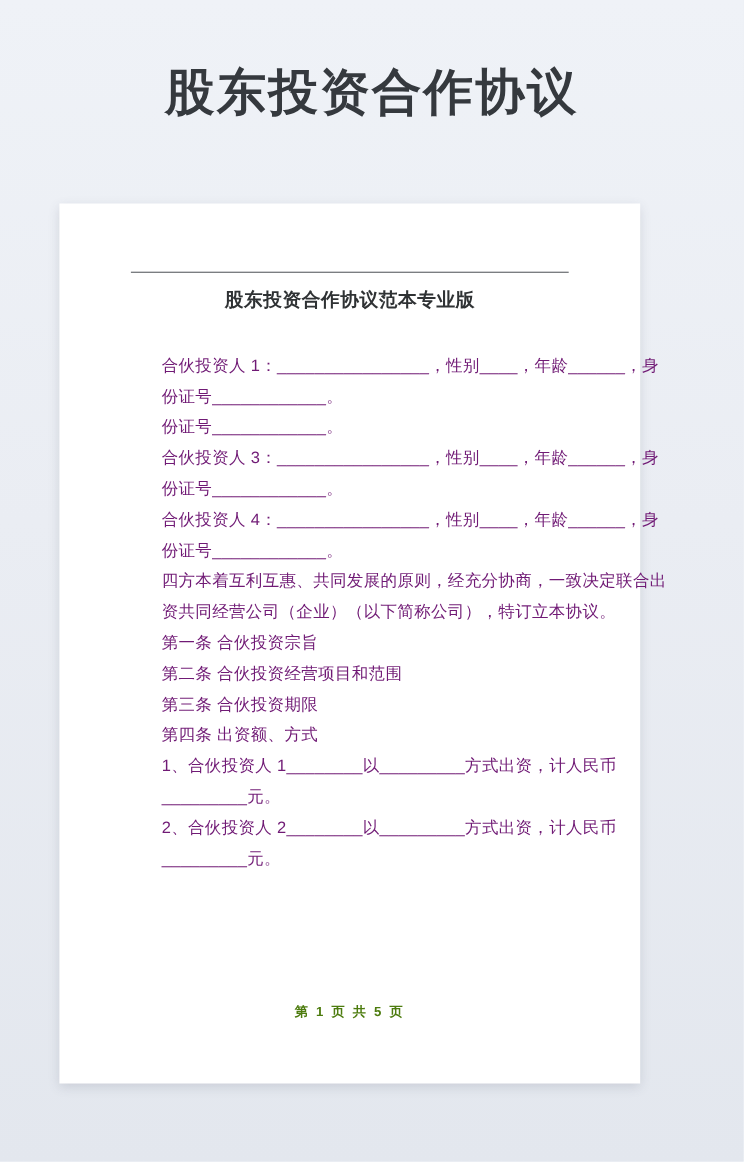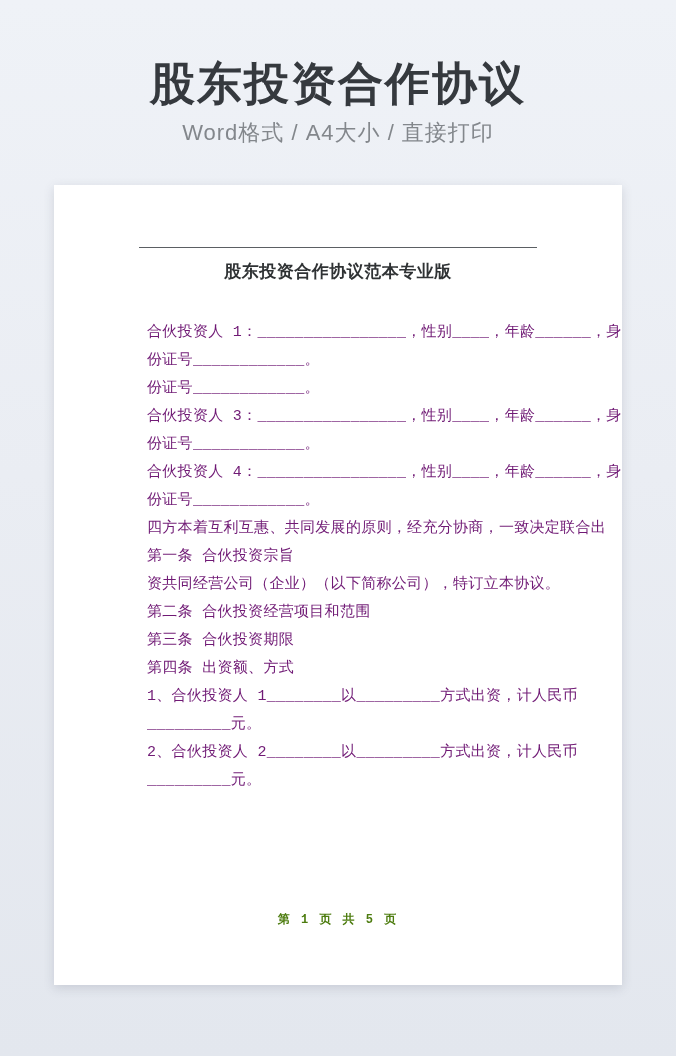--- a/index.html
+++ b/index.html
@@ -36,25 +36,24 @@
     font-weight: 400;
     letter-spacing: 1px;
     color: #83878c;
   }
 
   
   .sheet {
     position: absolute;
     left: 54px;
     top: 185px;
-    width: 568px;
+    width: 528px;
     height: 800px;
     background: #ffffff;
     box-shadow: 0 3px 10px rgba(70, 80, 100, 0.18);
-    font-family: Liberation Mono, monospace;
   }
   .sheet-rule {
     width: 398px;
     margin: 62px auto 0 auto;
     border: none;
     border-top: 1px solid #5b5f63;
     height: 0;
   }
   .sheet-title {
     margin-top: 15px;
@@ -89,37 +88,36 @@
     color: #4d7c0f;
   }
 </style>
 </head>
 <body>
 
 <div class="canvas">
 
   <div class="hero">
     <div class="hero-title">股东投资合作协议</div>
-    <div class="hero-subtitle">Word格式 / A4大小 / 直接打印</div>
   </div>
 
   <div class="sheet">
     <hr class="sheet-rule">
     <div class="sheet-title">股东投资合作协议范本专业版</div>
     <div class="sheet-body">
         <div class="doc-line">合伙投资人 1：________________，性别____，年龄______，身</div>
         <div class="doc-line">份证号____________。</div>
         <div class="doc-line">份证号____________。</div>
         <div class="doc-line">合伙投资人 3：________________，性别____，年龄______，身</div>
         <div class="doc-line">份证号____________。</div>
         <div class="doc-line">合伙投资人 4：________________，性别____，年龄______，身</div>
         <div class="doc-line">份证号____________。</div>
         <div class="doc-line">四方本着互利互惠、共同发展的原则，经充分协商，一致决定联合出</div>
+        <div class="doc-line">资共同经营公司（企业）（以下简称公司），特订立本协议。</div>
         <div class="doc-line">第一条 合伙投资宗旨</div>
-        <div class="doc-line">资共同经营公司（企业）（以下简称公司），特订立本协议。</div>
         <div class="doc-line">第二条 合伙投资经营项目和范围</div>
         <div class="doc-line">第三条 合伙投资期限</div>
         <div class="doc-line">第四条 出资额、方式</div>
         <div class="doc-line">1、合伙投资人 1________以_________方式出资，计人民币</div>
         <div class="doc-line">_________元。</div>
         <div class="doc-line">2、合伙投资人 2________以_________方式出资，计人民币</div>
         <div class="doc-line">_________元。</div>
       </div>
     <div class="sheet-footer">第 1 页 共 5 页</div>
   </div>

